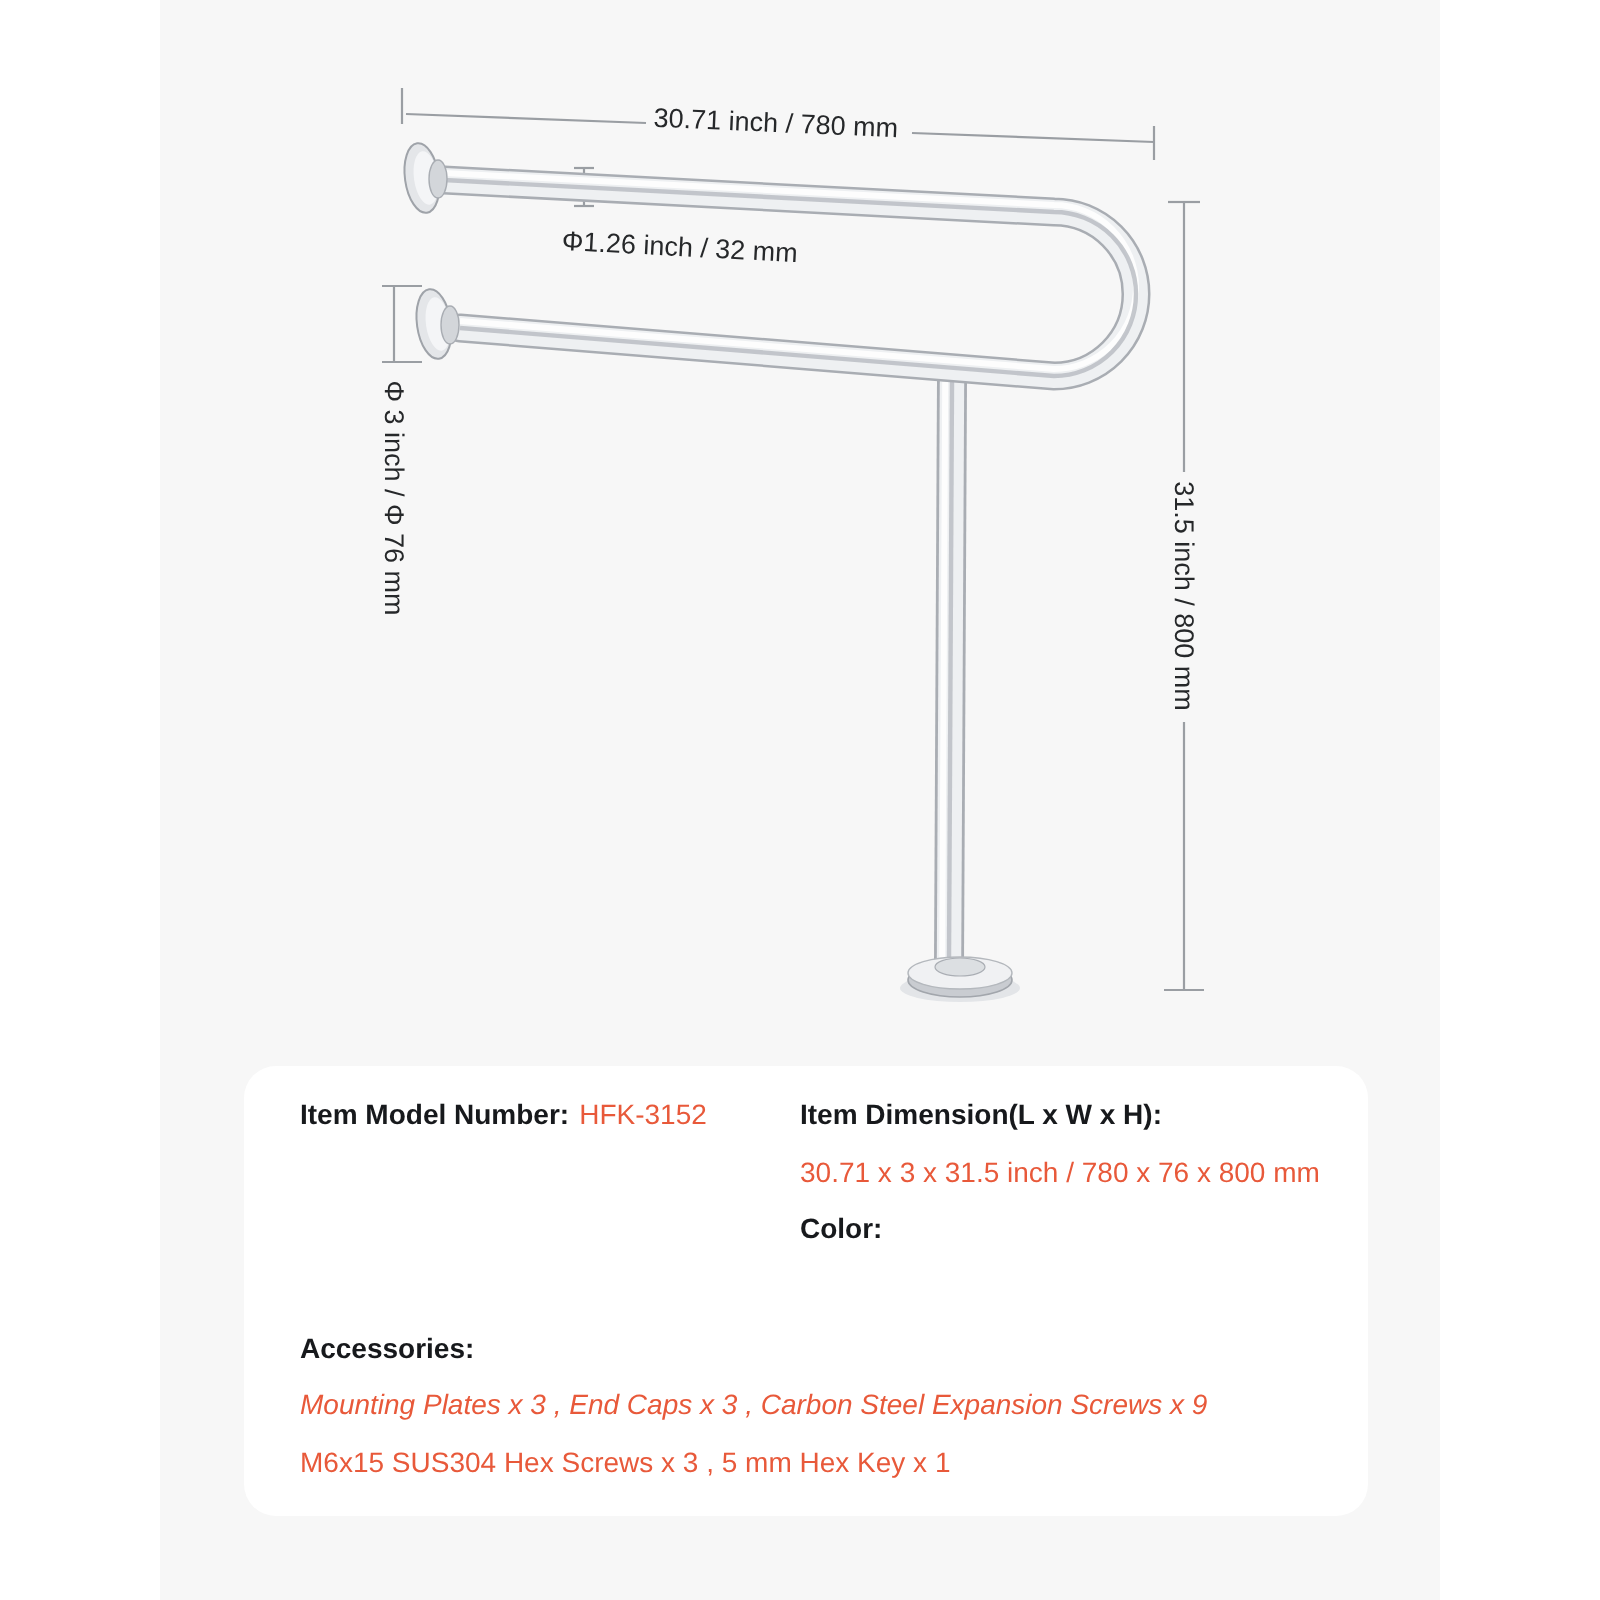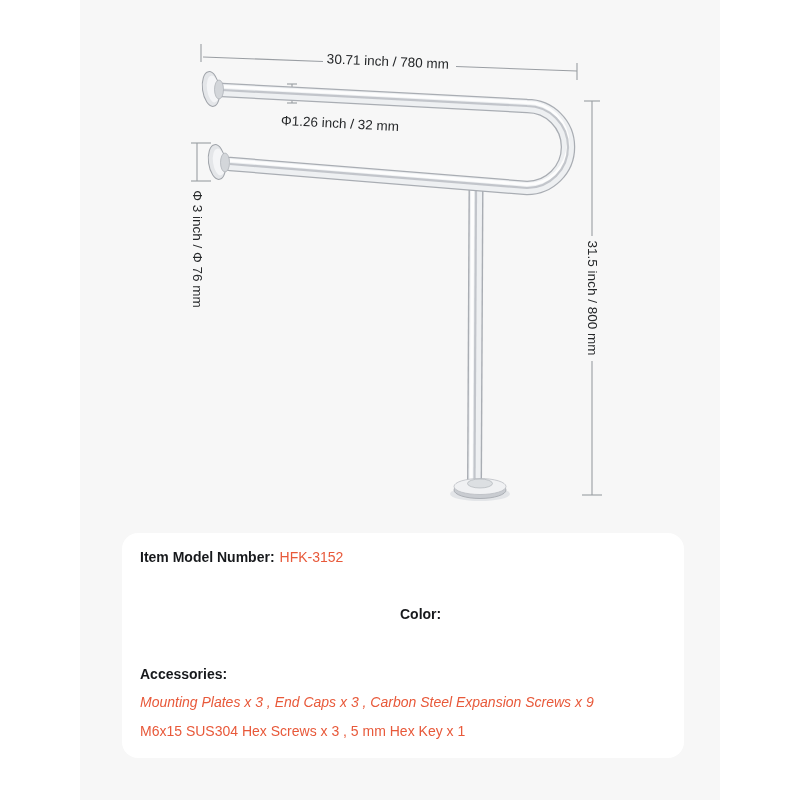--- a/index.html
+++ b/index.html
@@ -13,21 +13,21 @@
   svg .dim-line{stroke:#9a9ea3;stroke-width:1.1;fill:none;}
   svg .dim-text{font-family:"Liberation Sans",sans-serif;font-size:13.5px;fill:#26282a;}
   .panel{
     position:absolute;left:42px;top:533px;width:562px;height:225px;
     background:#ffffff;border-radius:16px;
   }
   .prow{position:absolute;font-size:14px;line-height:20px;white-space:nowrap;}
   .lbl{color:#17191c;font-weight:600;}
   .val{color:#E8593A;font-weight:400;margin-left:5px;}
   .val-only{color:#E8593A;font-weight:400;}
-  .colL{left:18px;}
+  .colL{left:28px;}
   .colR{left:278px;}
   .r1{top:14px;} .r2{top:43px;} .r3{top:71px;} .r4{top:99px;}
   .r5{top:131px;} .r6{top:159px;font-style:italic;} .r7{top:188px;}
 </style>
 </head>
 <body>
 
 <div class="stage">
   <div class="content">
 
@@ -96,20 +96,22 @@
         <ellipse cx="145" cy="162.5" rx="4.5" ry="9.5" fill="#d3d6da" stroke="#a9adb3" stroke-width="0.7"></ellipse>
       </g>
     </svg>
 
     <div class="panel">
 
       <div class="prow colL r1">
         <span class="lbl">Item Model Number:</span><span class="val">HFK-3152</span>
       </div>
 
+      <div class="prow colR r1 lbl">Item Dimension(L x W x H):</div>
+      <div class="prow colR r2 val-only">30.71 x 3 x 31.5 inch / 780 x 76 x 800 mm</div>
       <div class="prow colR r3 lbl">Color:</div>
 
       <div class="prow colL r5 lbl">Accessories:</div>
       <div class="prow colL r6 val-only">Mounting Plates x 3 , End Caps x 3 , Carbon Steel Expansion Screws x 9</div>
       <div class="prow colL r7 val-only">M6x15 SUS304 Hex Screws x 3 , 5 mm Hex Key x 1</div>
     </div>
 
   </div>
 </div>
 

